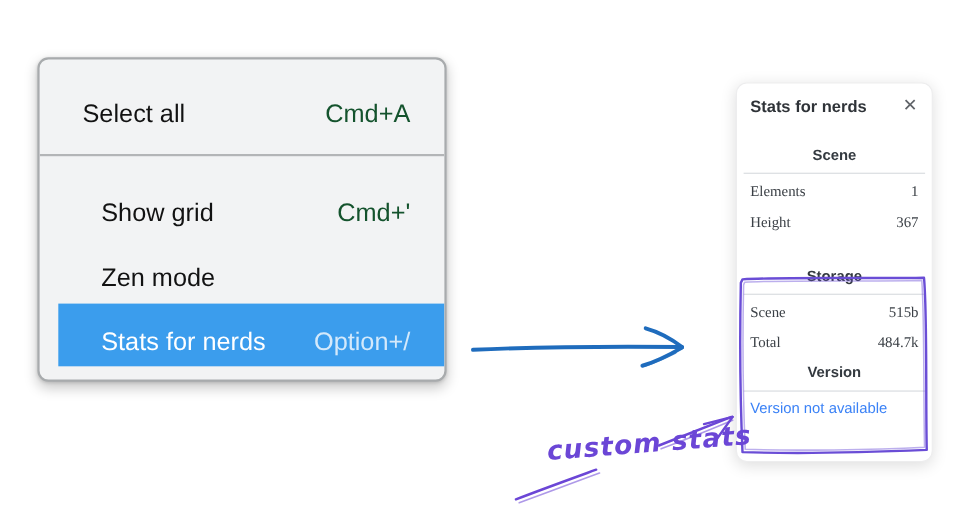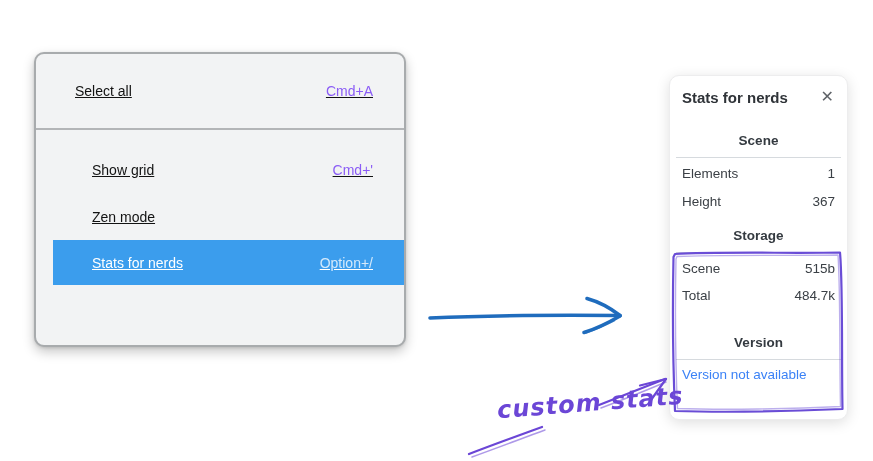--- a/index.html
+++ b/index.html
@@ -11,30 +11,30 @@
   
   .context-menu{
     position:absolute;left:34px;top:52px;width:372px;height:295px;
     box-sizing:border-box;background:var(--menu-bg,#f2f3f4);
     border:2px solid var(--menu-border,#a8abad);border-radius:10px;
     box-shadow:0 5px 12px rgba(0,0,0,.22),0 1px 3px rgba(0,0,0,.12);
     overflow:hidden;
   }
   .menu-row{
     display:flex;justify-content:space-between;align-items:center;
-    padding:0 31px 0 39px;font-size:14px;color:#121212;cursor:default;text-decoration:underline;
+    padding:12px 31px 0 39px;font-size:23px;color:#121212;cursor:default;
   }
   .menu-row.first{height:74px;}
   .menu-divider{border:0;border-top:2px solid #b3b5b7;margin:0;}
   .menu-group{padding-top:16px;}
   .menu-group .menu-row{height:47px;margin-left:17px;}
   .menu-row.selected{
     height:45px;background:var(--highlight-blue,#3b9ded);color:#ffffff;
   }
-  .shortcut{color:#8b5cf6;}
+  .shortcut{color:#14532d;}
   .menu-row.selected .shortcut{color:rgba(255,255,255,.78);}
 
   
   .flow-arrow{
     position:absolute;left:424px;top:293px;width:210px;height:48px;
     color:var(--arrow-blue,#1f6cbd);pointer-events:none;
   }
 
   
   .stats-panel{
@@ -44,24 +44,24 @@
     padding:10px 12px;font-size:13.5px;color:#343a40;
   }
   .panel-header{display:flex;justify-content:space-between;align-items:center;height:22px;}
   .panel-title{font-weight:700;font-size:15px;color:#2f3338;}
   .close-btn{
     font-size:16px;color:#5f6368;line-height:16px;background:none;border:0;
     padding:0 1px;cursor:pointer;font-family:inherit;
   }
   .section-heading{text-align:center;font-weight:700;font-size:13.5px;line-height:20px;}
   .section-heading.scene{margin-top:23px;}
-  .section-heading.storage{margin-top:10px;}
-  .section-heading.version{margin-top:24px;}
+  .section-heading.storage{margin-top:25px;}
+  .section-heading.version{margin-top:5px;}
   .panel-hr{border:0;border-top:1px solid #d6dade;margin:6px -6px 2px;}
-  .stat-row{display:flex;justify-content:space-between;align-items:center;line-height:28px;color:#3b4046;}
+  .stat-row{display:flex;justify-content:space-between;align-items:center;line-height:28px;color:#3b4046;font-family:Liberation Serif, serif;}
   .storage-rows .stat-row{line-height:27px;}
   .version-note{line-height:26px;color:#3b82f6;}
 
   
   .highlight-box{
     position:absolute;left:665px;top:245px;width:190px;height:175px;
     color:var(--box-violet,#6a4dd6);pointer-events:none;
   }
 
   

